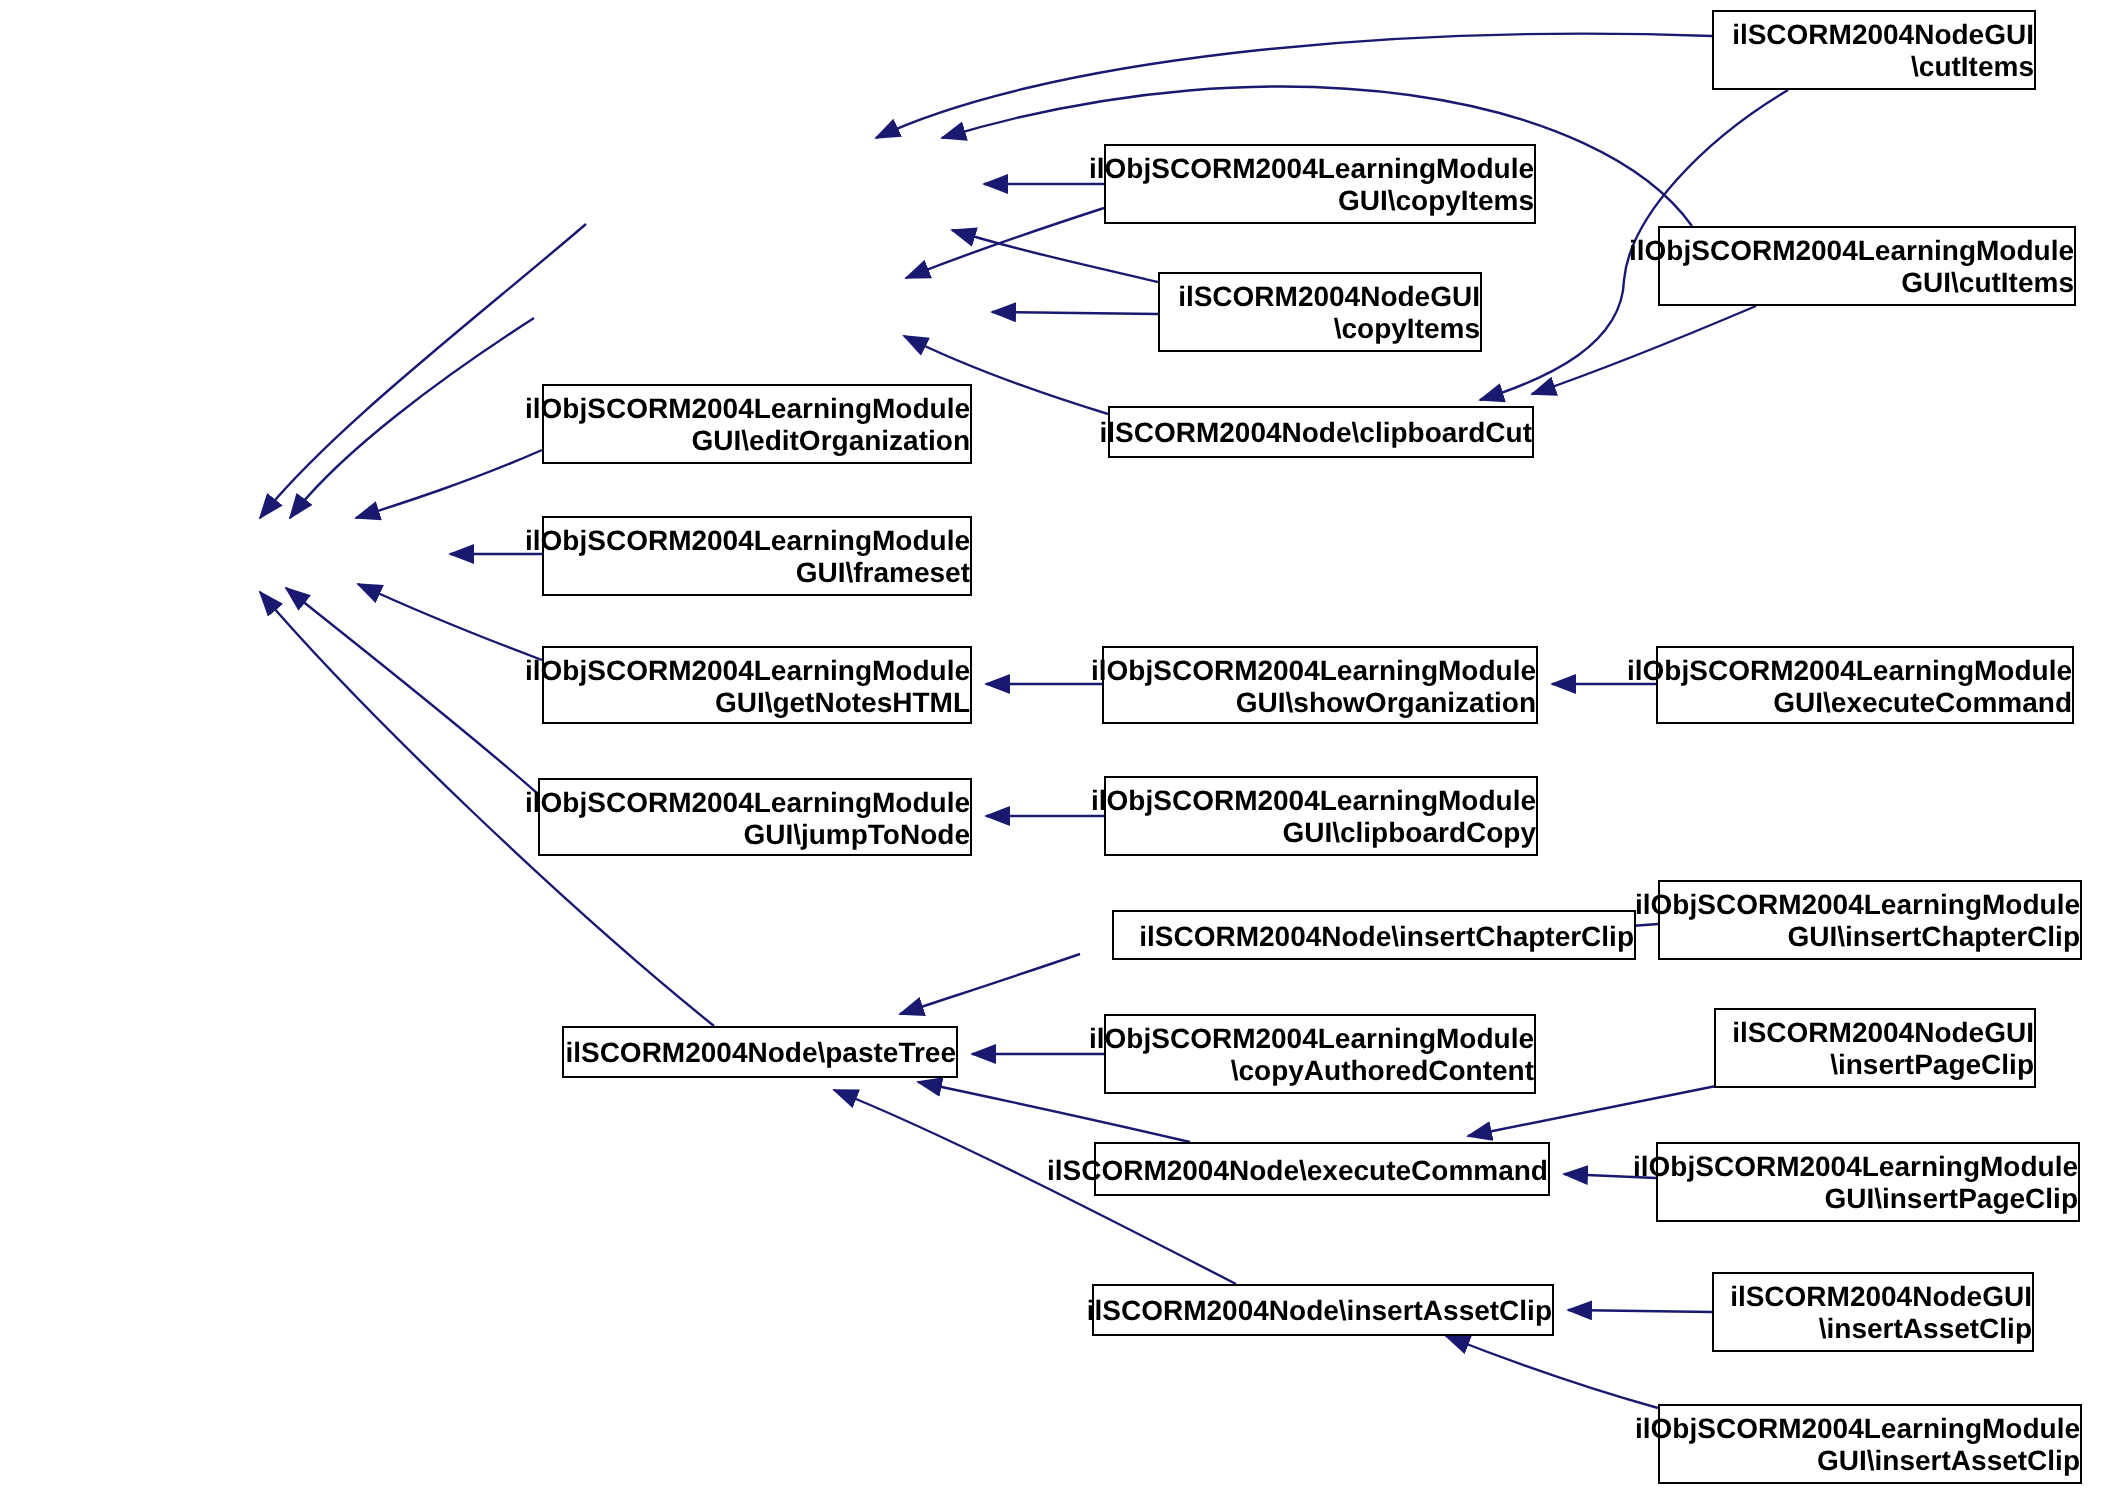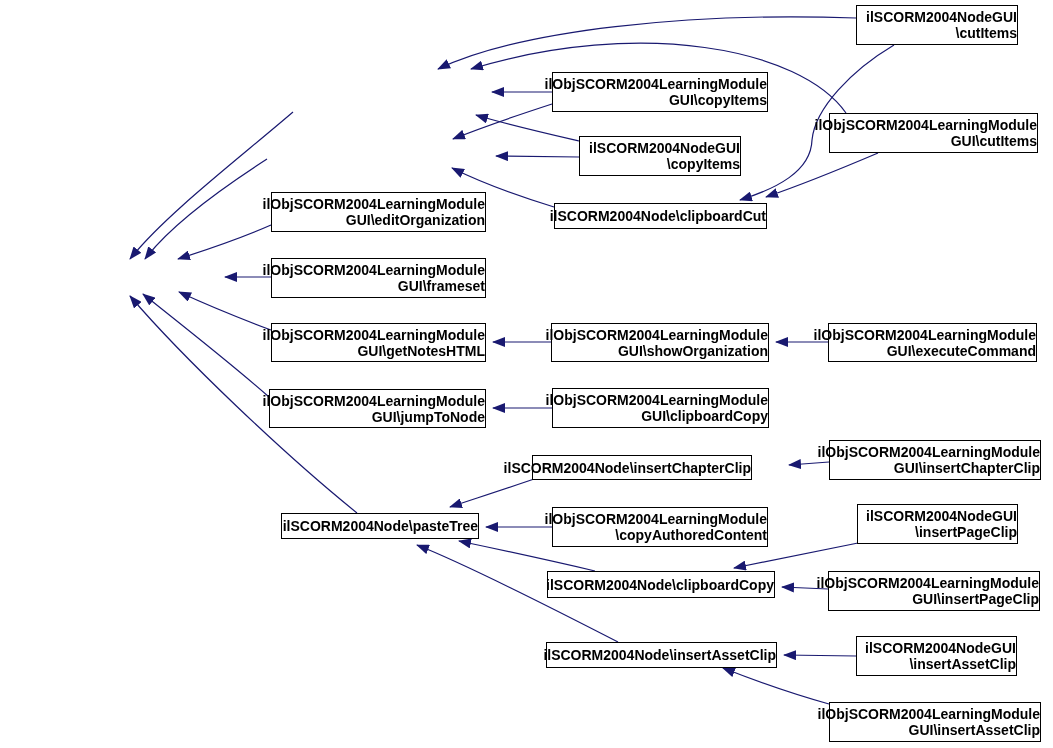--- a/index.html
+++ b/index.html
@@ -112,31 +112,31 @@
   <div class="node" style="left:551px;top:323px;width:218px;height:39px">
     <span class="ln">ilObjSCORM2004LearningModule</span>
     <span class="ln">GUI\showOrganization</span>
   </div>
 
   <div class="node" style="left:552px;top:388px;width:217px;height:40px">
     <span class="ln">ilObjSCORM2004LearningModule</span>
     <span class="ln">GUI\clipboardCopy</span>
   </div>
 
-  <div class="node" style="left:532px;top:455px;width:220px;height:25px">
+  <div class="node" style="left:556px;top:455px;width:262px;height:25px">
     <span class="ln">ilSCORM2004Node\insertChapterClip</span>
   </div>
 
   <div class="node" style="left:552px;top:507px;width:216px;height:40px">
     <span class="ln">ilObjSCORM2004LearningModule</span>
     <span class="ln">\copyAuthoredContent</span>
   </div>
 
   <div class="node" style="left:547px;top:571px;width:228px;height:27px">
-    <span class="ln">ilSCORM2004Node\clipboardCopy</span>
+    <span class="ln">ilSCORM2004Node\executeCommand</span>
   </div>
 
   <div class="node" style="left:546px;top:642px;width:231px;height:26px">
     <span class="ln">ilSCORM2004Node\insertAssetClip</span>
   </div>
 
   <div class="node" style="left:856px;top:5px;width:162px;height:40px">
     <span class="ln">ilSCORM2004NodeGUI</span>
     <span class="ln">\cutItems</span>
   </div>

